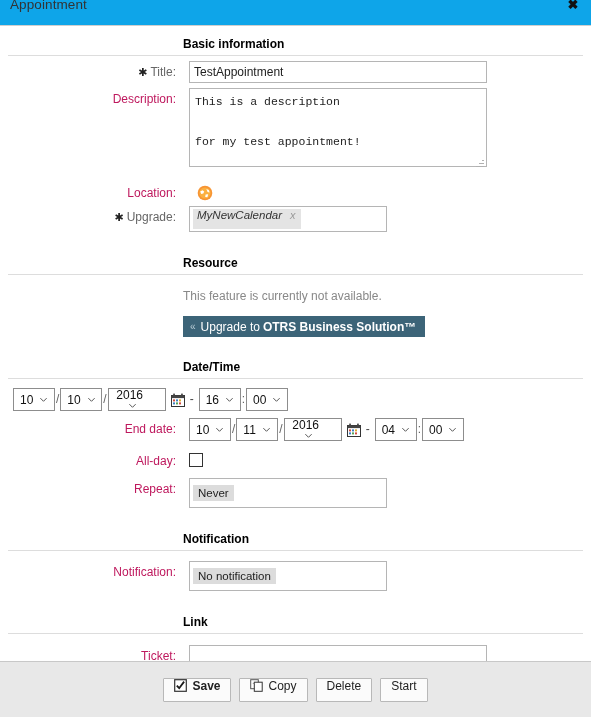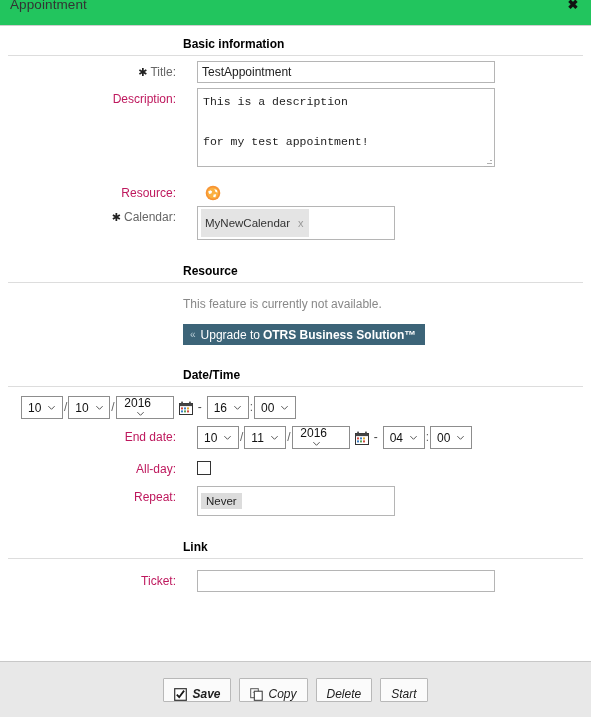--- a/index.html
+++ b/index.html
@@ -16,21 +16,21 @@
     width: 591px; height: 717px;
     position: relative;
     background: #ffffff;
     display: flex;
     flex-direction: column;
   }
 
   
   .titlebar {
     height: 26px;
-    background: #22c55e;
+    background: #0ea5e9;
     border-bottom: 1px solid #cfcfcf;
     display: flex;
     align-items: center;
     padding: 0 10px 16px 10px;
     flex: none;
   }
   .titlebar-title {
     font-size: 13.5px;
     color: #333333;
     letter-spacing: .1px;
@@ -89,21 +89,21 @@
     flex: none;
     white-space: nowrap;
   }
   .row-label.req { color: #666666; }
   .req-star {
     color: #222222;
     font-size: 11px;
     margin-right: 3px;
   }
   .row-field {
-    margin-left: 21px;
+    margin-left: 13px;
     display: flex;
     align-items: flex-start;
   }
 
   
   input.txt {
     width: 298px;
     height: 22px;
     border: 1px solid #b5b5b5;
     background: #ffffff;
@@ -162,25 +162,26 @@
     border: 1px solid #b5b5b5;
     background: #ffffff;
     padding: 2px 3px;
     display: flex;
     align-items: center;
     cursor: text;
   }
   .tag {
     background: #e4e4e4;
     display: inline-flex;
-    align-items: center;
-    height: 28px;
+    align-items: flex-start;
+    height: 20px;
     font-size: 11.5px;
     color: #333333;
     padding: 0 0 0 4px;
+    font-style: italic;
   }
   .tag-x {
     color: #999999;
     font-size: 11px;
     padding: 0 5px;
     margin-left: 3px;
     cursor: pointer;
   }
 
   
@@ -298,25 +299,24 @@
   }
   .btn {
     background: #fbfbfb;
     border: 1px solid #b8b8b8;
     height: 24px;
     font-family: "Liberation Sans", sans-serif;
     font-size: 12px;
     color: #222222;
     padding: 0 10px;
     display: inline-flex;
-    align-items: flex-end;
+    align-items: flex-start;
     gap: 5px;
     cursor: pointer;
     border-radius: 1px;
-    font-style: italic;
   }
   .btn.primary { font-weight: bold; }
   .btn-ico { width: 13px; height: 13px; flex: none; display:block; }
 </style>
 </head>
 <body>
 
 <div class="dialog">
 
   <div class="titlebar">
@@ -352,35 +352,35 @@
             <span class="ta-grip">
                 <i></i>
                 <i></i>
                 <i></i>
               </span>
           </div>
         </div>
       </div>
 
       <div class="row" style="padding-top:12px;">
-        <div class="row-label">Resource:</div>
+        <div class="row-label">Location:</div>
         <div class="row-field">
           <svg class="globe-icon" viewBox="0 0 16 16">
             <circle cx="8" cy="8" r="7.3" fill="#f79433"></circle>
             <circle cx="8" cy="8" r="5.6" fill="#fbb040"></circle>
             <path d="M3.2 6.5 L5.5 5.2 L7.2 6.4 L6.3 8.6 L4.2 9.0 Z" fill="#ffffff"></path>
             <path d="M9.3 4.1 L11.8 5.0 L12.6 7.6 L10.6 7.0 Z" fill="#ffffff"></path>
             <path d="M8.6 9.6 L11.2 9.3 L10.4 12.3 L8.2 12.0 Z" fill="#ffffff"></path>
           </svg>
         </div>
       </div>
 
       <div class="row">
         <div class="row-label req">
-          <span class="req-star">✱</span><span>Calendar:</span>
+          <span class="req-star">✱</span><span>Upgrade:</span>
         </div>
         <div class="row-field">
           <div class="tagfield">
             <span class="tag">
               <span>MyNewCalendar</span>
               <span class="tag-x">x</span>
             </span>
           </div>
         </div>
       </div>
@@ -518,20 +518,34 @@
       <div class="row" style="padding-top:10px;">
         <div class="row-label">Repeat:</div>
         <div class="row-field">
           <div class="selectbox">
             <span class="sel-val">Never</span>
           </div>
         </div>
       </div>
     </div>
 
+    <div class="section" style="margin-top:13px;">
+      <div class="section-head">
+        <span class="section-head-text">Notification</span>
+      </div>
+      <div class="section-rule"></div>
+      <div class="row" style="padding-top:10px;">
+        <div class="row-label">Notification:</div>
+        <div class="row-field">
+          <div class="selectbox">
+            <span class="sel-val">No notification</span>
+          </div>
+        </div>
+      </div>
+    </div>
 
     <div class="section" style="margin-top:13px;">
       <div class="section-head">
         <span class="section-head-text">Link</span>
       </div>
       <div class="section-rule"></div>
       <div class="row" style="padding-top:11px;">
         <div class="row-label">Ticket:</div>
         <div class="row-field">
           <input class="txt" type="text" value="" style="">

